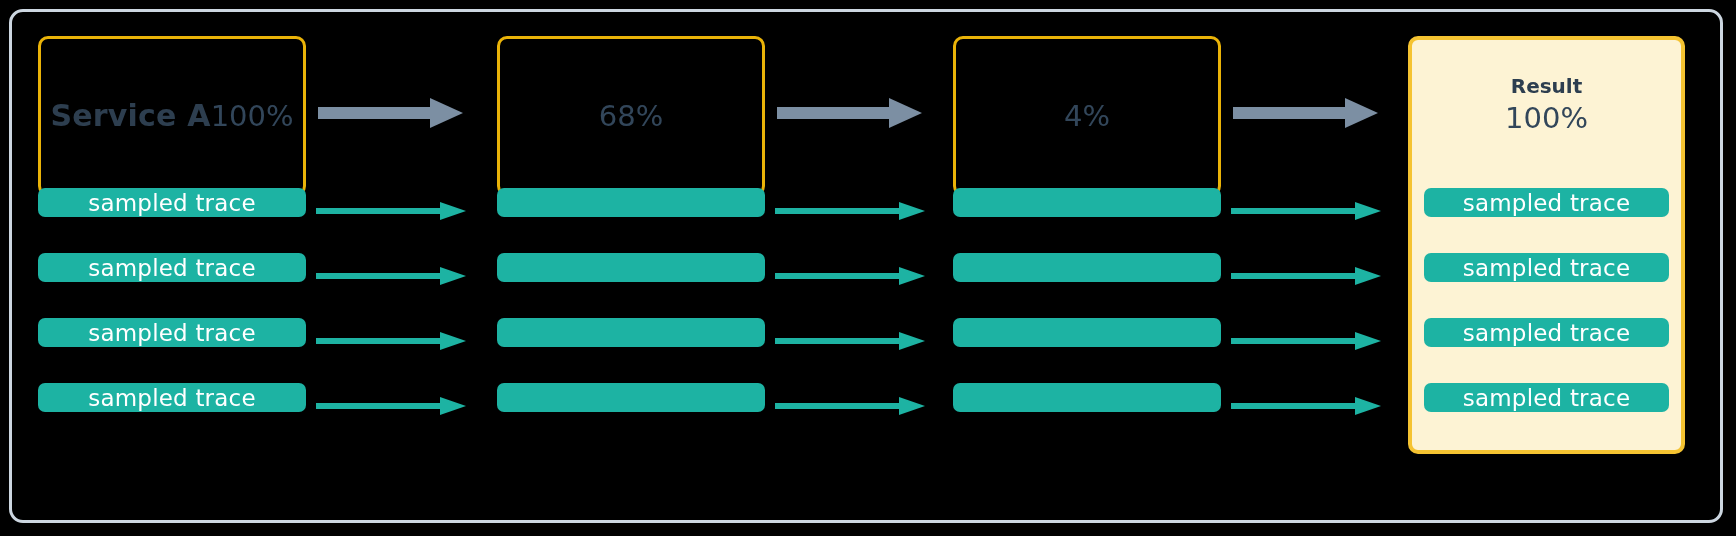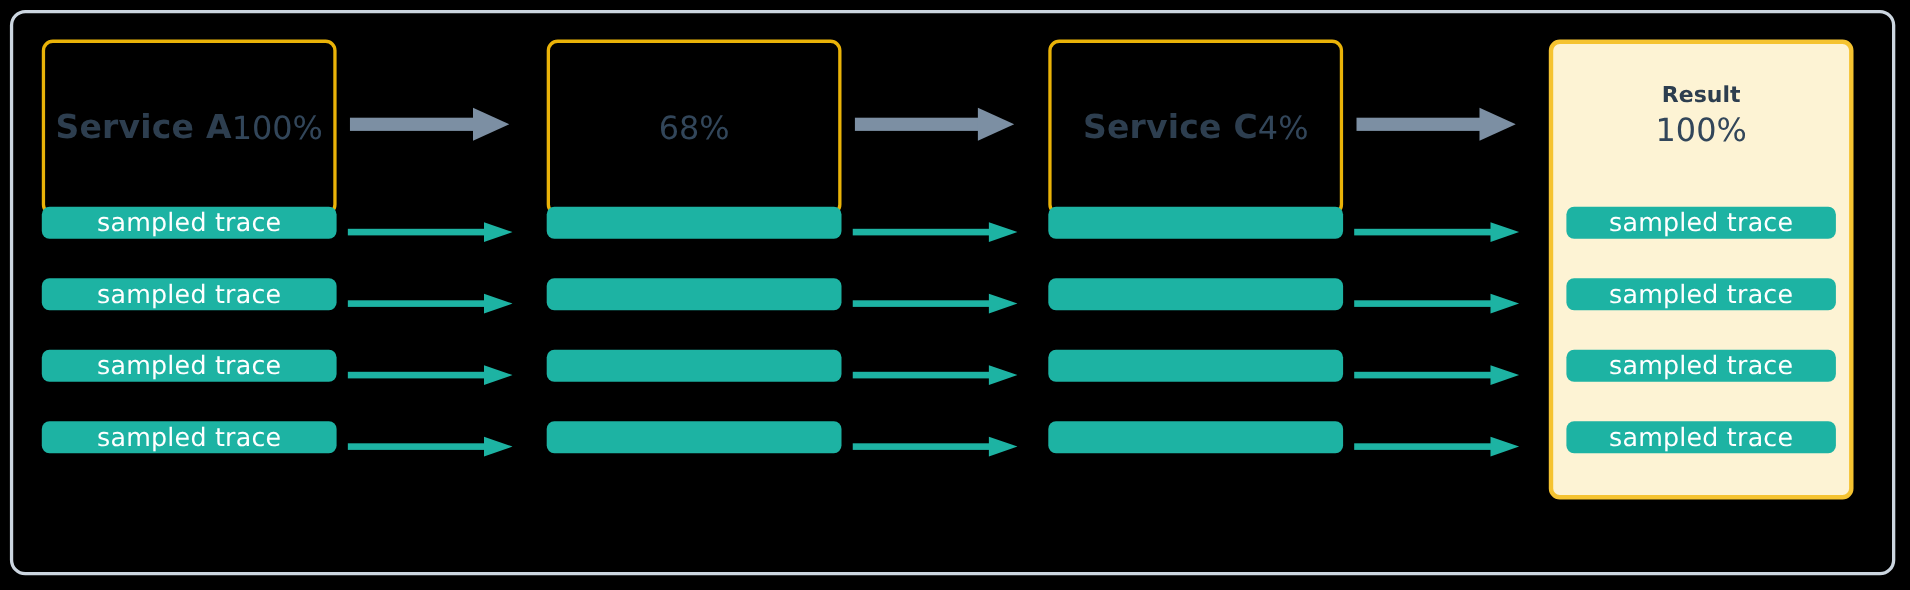--- a/index.html
+++ b/index.html
@@ -173,21 +173,20 @@
   <div class="svc-box col0">
     <div class="svc-name">Service A</div>
     <div class="svc-pct">100%</div>
   </div>
 
   <div class="svc-box col1">
     <div class="svc-pct">68%</div>
   </div>
 
   <div class="svc-box col2">
-    <div class="svc-name">Service C</div>
     <div class="svc-pct">4%</div>
   </div>
 
   <div class="result-head">
     <div class="svc-name">Result</div>
     <div class="svc-pct">100%</div>
   </div>
 
   <div class="arrow-gray a0">
     <svg width="145" height="34" viewBox="0 0 145 34">

